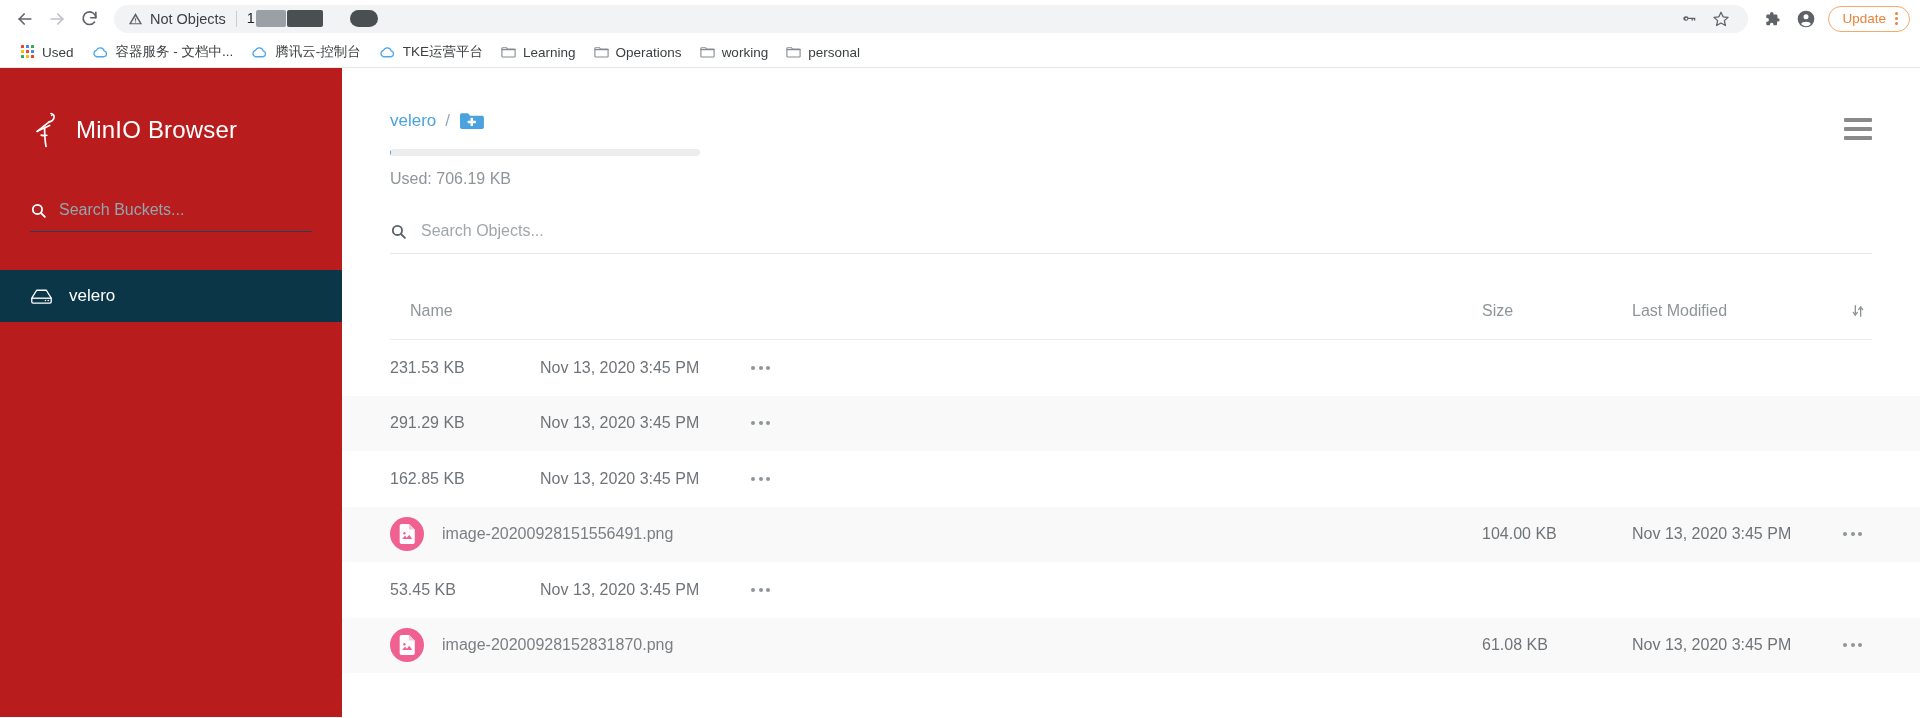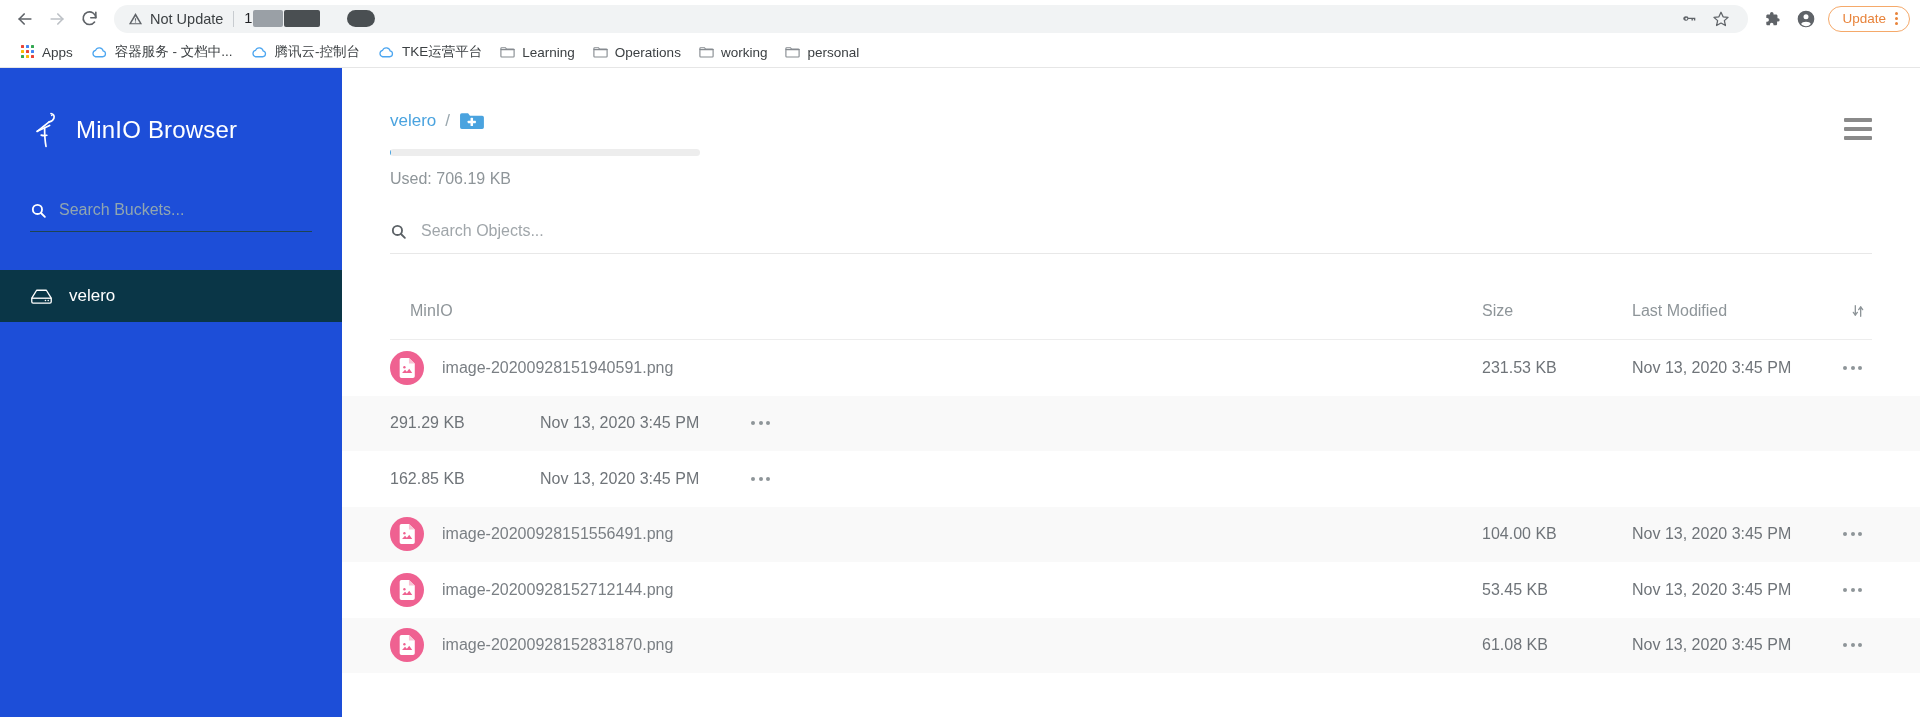--- a/index.html
+++ b/index.html
@@ -137,21 +137,21 @@
   .app {
     display: flex;
     height: 649px;
     width: 100%;
   }
 
   
   .sidebar {
     width: 342px;
     flex: 0 0 342px;
-    background: #1d4ed8;
+    background: #b91c1c;
     color: #ffffff;
     padding-top: 36px;
     position: relative;
   }
   .logo-row {
     display: flex;
     align-items: center;
     padding: 0 30px;
     gap: 16px;
     height: 52px;
@@ -331,21 +331,21 @@
           <polyline points="20 4 20 11 13.6 11"></polyline>
       </svg>
     </div>
 
     <div class="omnibox">
       <span class="warn-icon">
         <svg width="15" height="15" viewBox="0 0 24 24" fill="currentColor">
           <path d="M12 3L1.5 21h21L12 3zm0 5.2l6.9 11.3H5.1L12 8.2zm-.9 3.3v4.2h1.8v-4.2h-1.8zm0 5.3v1.7h1.8v-1.7h-1.8z"></path>
         </svg>
       </span>
-      <span class="not-secure-text">Not Update</span>
+      <span class="not-secure-text">Not Objects</span>
       <span class="omni-divider"></span>
       <span class="url-text"><span>1</span><span class="redact a"></span><span class="redact b"></span><span class="redact c"></span></span>
       <span class="omni-right">
         <span class="omni-icon">
           <svg width="17" height="17" viewBox="0 0 24 24" fill="currentColor">
             <path d="M7.5 9a3.2 3.2 0 1 0 0 6 3.2 3.2 0 0 0 3-2.2h4.3v2h2v-2h1.4v2h2v-3.8H10.5A3.2 3.2 0 0 0 7.5 9zm0 1.8a1.4 1.4 0 1 1 0 2.8 1.4 1.4 0 0 1 0-2.8z"></path>
           </svg>
         </span>
         <span class="omni-icon">
           <svg width="18" height="18" viewBox="0 0 24 24" fill="none" stroke="currentColor" stroke-width="1.7" stroke-linejoin="round">
@@ -383,21 +383,21 @@
         <i style="background:#ea4335"></i>
           <i style="background:#4285f4"></i>
           <i style="background:#34a853"></i>
         <i style="background:#fbbc05"></i>
           <i style="background:#ea4335"></i>
           <i style="background:#4285f4"></i>
         <i style="background:#34a853"></i>
           <i style="background:#fbbc05"></i>
           <i style="background:#ea4335"></i>
       </span>
-      <span class="bm-label">Apps</span>
+      <span class="bm-label">Used</span>
     </div>
 
     <div class="bm">
       <span class="cloud-ico">
         <svg width="17" height="13" viewBox="0 0 24 18" fill="none" stroke="#4da6f0" stroke-width="1.8" stroke-linecap="round">
           <path d="M6.5 15h10a4.2 4.2 0 0 0 .6-8.3A5.6 5.6 0 0 0 6.4 6 4.6 4.6 0 0 0 6.5 15z"></path>
         </svg>
       </span>
       <span class="bm-label">容器服务 - 文档中...</span>
     </div>
@@ -536,47 +536,36 @@
         <svg width="17" height="17" viewBox="0 0 24 24" fill="none" stroke="currentColor" stroke-width="2.6" stroke-linecap="round">
           <circle cx="10.5" cy="10.5" r="6.5"></circle>
             <line x1="15.5" y1="15.5" x2="21" y2="21"></line>
         </svg>
       </span>
       <input type="text" placeholder="Search Objects..." style="">
     </div>
 
     <div class="tbl">
       <div class="tbl-head">
-        <div class="col-name">MinIO</div>
+        <div class="col-name">Name</div>
         <div class="col-size">Size</div>
         <div class="col-date">Last Modified</div>
         <div class="col-act">
           <svg class="sort-ico" viewBox="0 0 24 24" fill="none" stroke="currentColor" stroke-width="2" stroke-linecap="round" stroke-linejoin="round">
             <polyline points="5 14 8 18 11 14"></polyline>
               <line x1="8" y1="4" x2="8" y2="18"></line>
             <polyline points="13 10 16 6 19 10"></polyline>
               <line x1="16" y1="20" x2="16" y2="6"></line>
           </svg>
         </div>
       </div>
 
       <div class="rows">
 
         <div class="row">
-          <div class="col-name">
-            <span class="file-ico">
-              <svg width="17" height="20" viewBox="0 0 18 22" fill="#ffffff">
-                  <path d="M2.4 0h8.2L17 6v14a2 2 0 0 1-2 2H2.4a2 2 0 0 1-2-2V2a2 2 0 0 1 2-2z" fill="#ffffff"></path>
-                  <path d="M10.6 0 17 6h-6.4V0z" fill="#f8c3d4"></path>
-                  <circle cx="5.6" cy="10.2" r="1.3" fill="#ef6191"></circle>
-                  <path d="M3 16.6l3.3-3.6 2 2.1 2.6-3.2 3.3 4.7H3z" fill="#ef6191"></path>
-                </svg>
-            </span>
-            <span>image-20200928151940591.png</span>
-          </div>
           <div class="col-size">231.53 KB</div>
           <div class="col-date">Nov 13, 2020 3:45 PM</div>
           <div class="col-act">
               <span class="dots-btn">
                 <i></i>
                 <i></i>
                 <i></i>
               </span>
             </div>
         </div>
@@ -622,31 +611,20 @@
           <div class="col-act">
               <span class="dots-btn">
                 <i></i>
                 <i></i>
                 <i></i>
               </span>
             </div>
         </div>
 
         <div class="row">
-          <div class="col-name">
-            <span class="file-ico">
-              <svg width="17" height="20" viewBox="0 0 18 22" fill="#ffffff">
-                  <path d="M2.4 0h8.2L17 6v14a2 2 0 0 1-2 2H2.4a2 2 0 0 1-2-2V2a2 2 0 0 1 2-2z" fill="#ffffff"></path>
-                  <path d="M10.6 0 17 6h-6.4V0z" fill="#f8c3d4"></path>
-                  <circle cx="5.6" cy="10.2" r="1.3" fill="#ef6191"></circle>
-                  <path d="M3 16.6l3.3-3.6 2 2.1 2.6-3.2 3.3 4.7H3z" fill="#ef6191"></path>
-                </svg>
-            </span>
-            <span>image-20200928152712144.png</span>
-          </div>
           <div class="col-size">53.45 KB</div>
           <div class="col-date">Nov 13, 2020 3:45 PM</div>
           <div class="col-act">
               <span class="dots-btn">
                 <i></i>
                 <i></i>
                 <i></i>
               </span>
             </div>
         </div>

